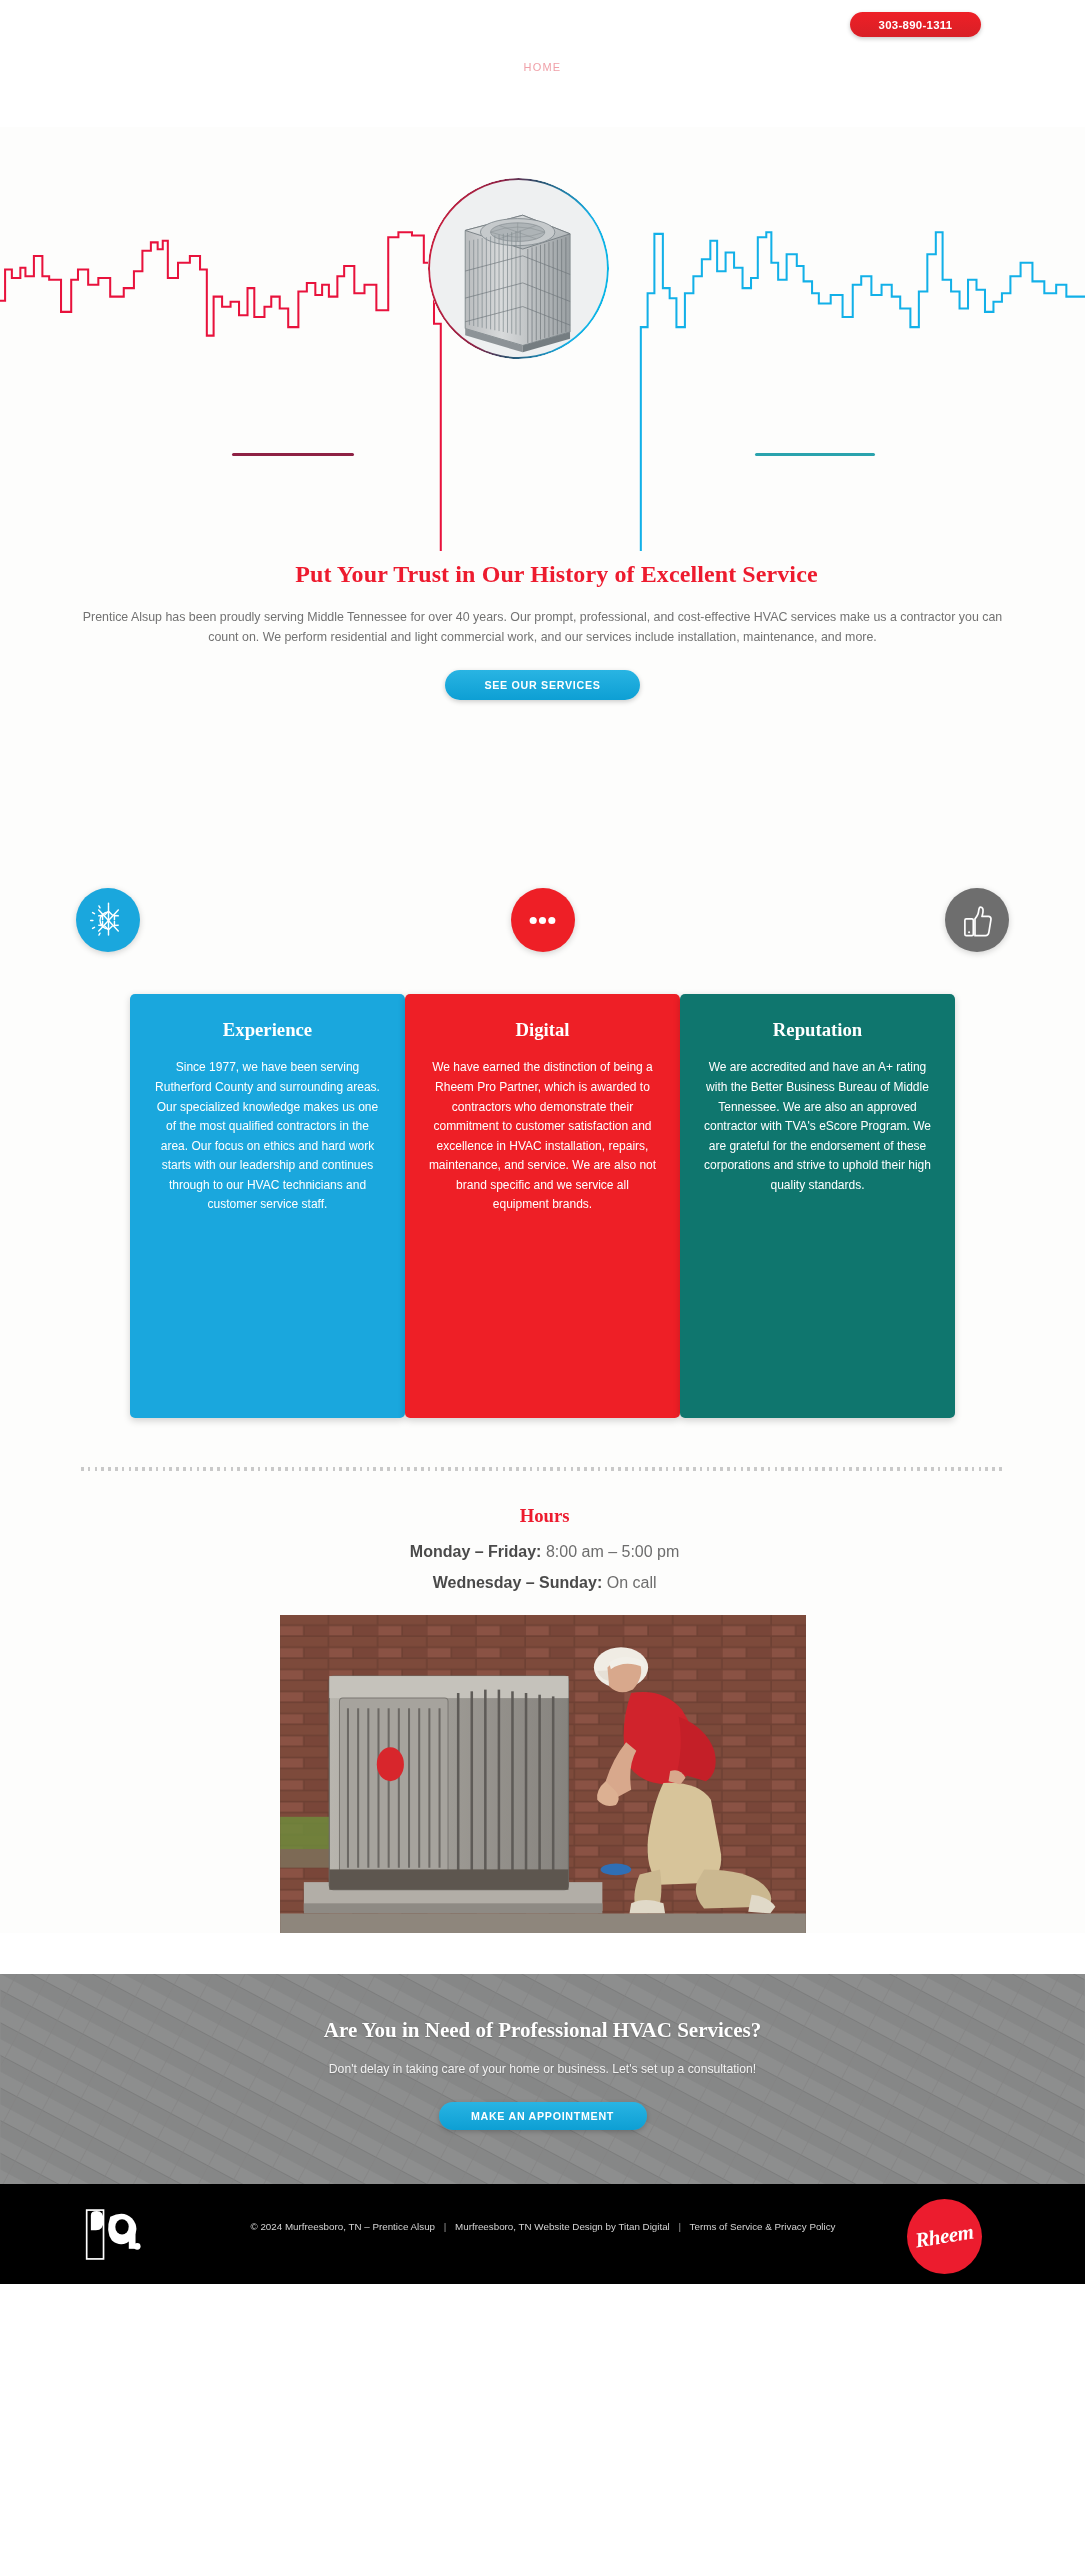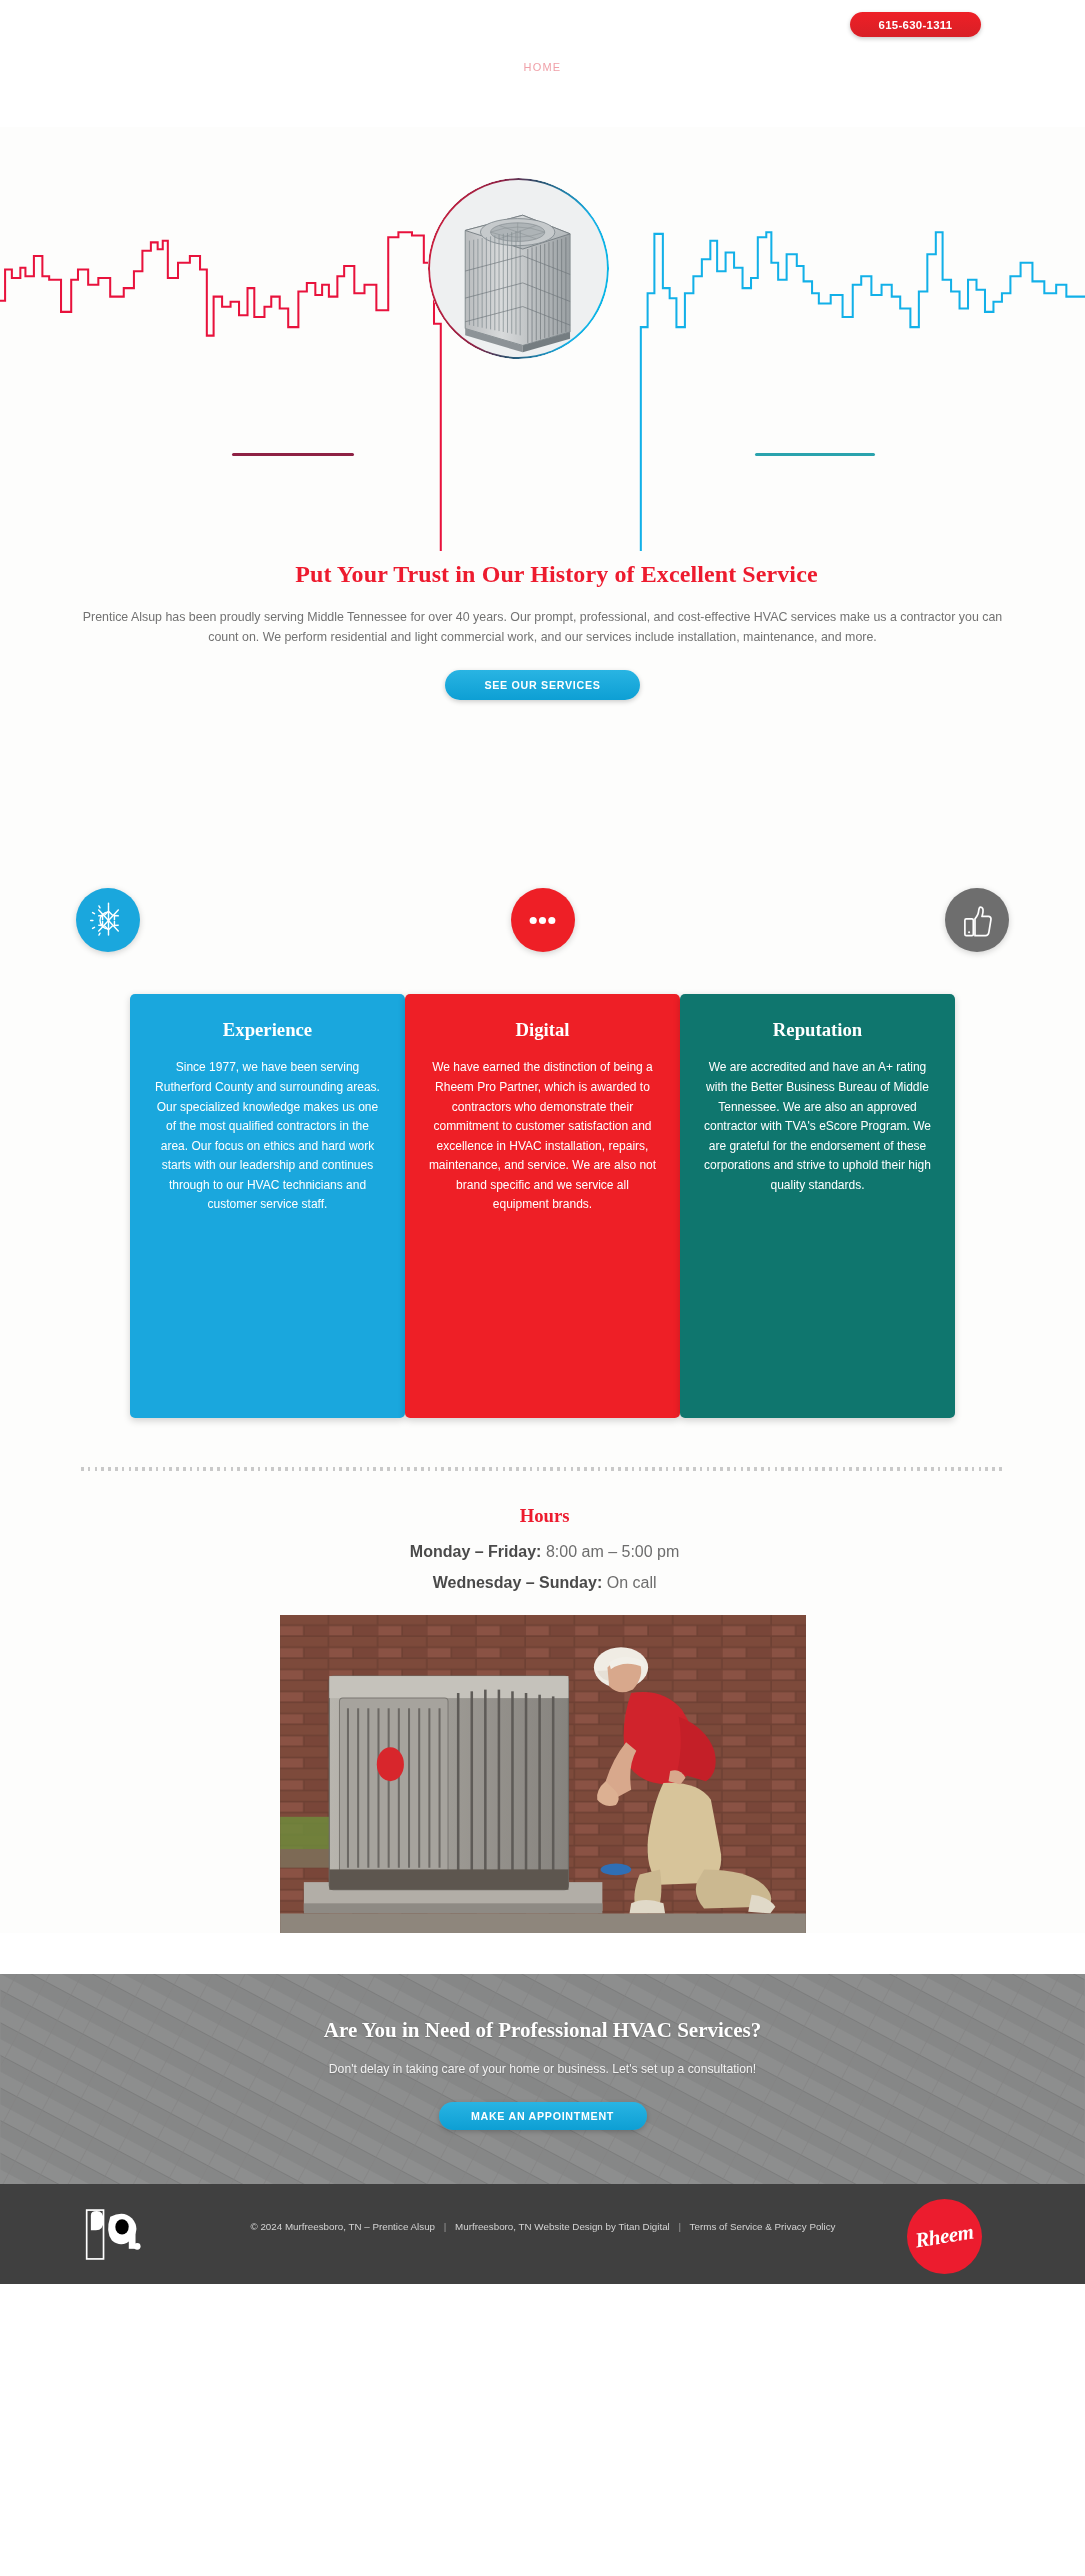--- a/index.html
+++ b/index.html
@@ -255,21 +255,21 @@
     width: 208px; height: 28px;
     font-size: 10.7px;
     margin-top: 22px;
   }
 
   
   .site-footer {
     position: relative;
     width: 1085px;
     height: 100px;
-    background: #404040;
+    background: #000000;
     overflow: hidden;
   }
   .footer-logo {
     position: absolute;
     top: 24px; left: 85px;
     width: 64px; height: 53px;
   }
   .footer-text {
     position: absolute;
     top: 34px; left: 242px;
@@ -296,21 +296,21 @@
     font-size: 21px;
     font-style: italic;
     letter-spacing: -0.4px;
     transform: rotate(-9deg);
   }
 </style>
 </head>
 <body>
 
 <header class="site-header">
-  <button class="phone-btn">615-630-1311</button>
+  <button class="phone-btn">303-890-1311</button>
   <nav class="main-nav">
     <a class="nav-link" href="#">HOME</a>
   </nav>
 </header>
 
 <section class="hero">
   <div class="hero-rule left"></div>
   <div class="hero-rule right"></div>
 
   <svg class="skyline-svg" width="1085" height="424" viewBox="0 0 1280 500">

